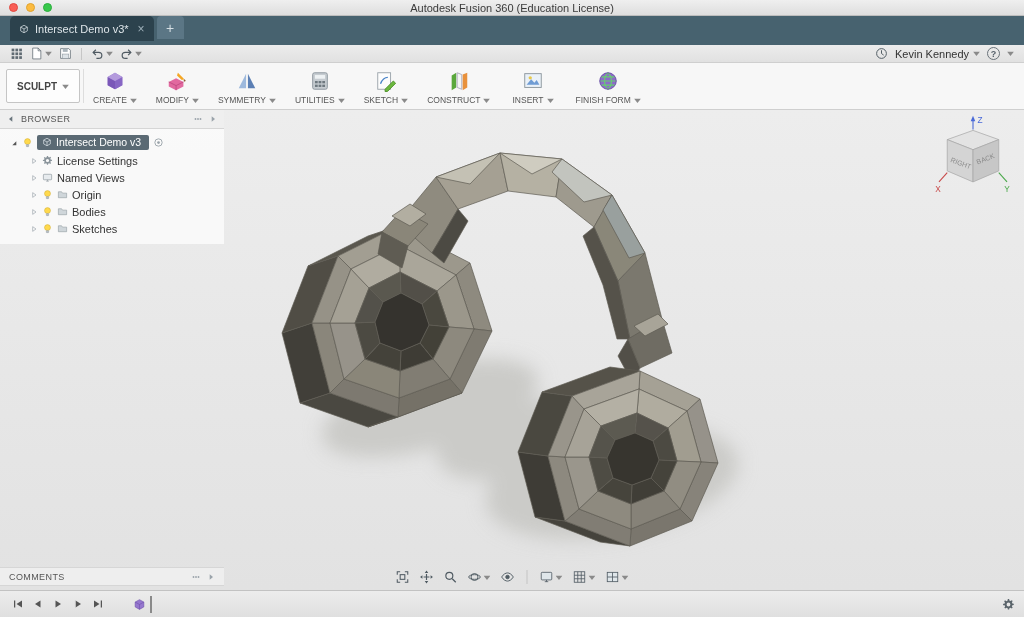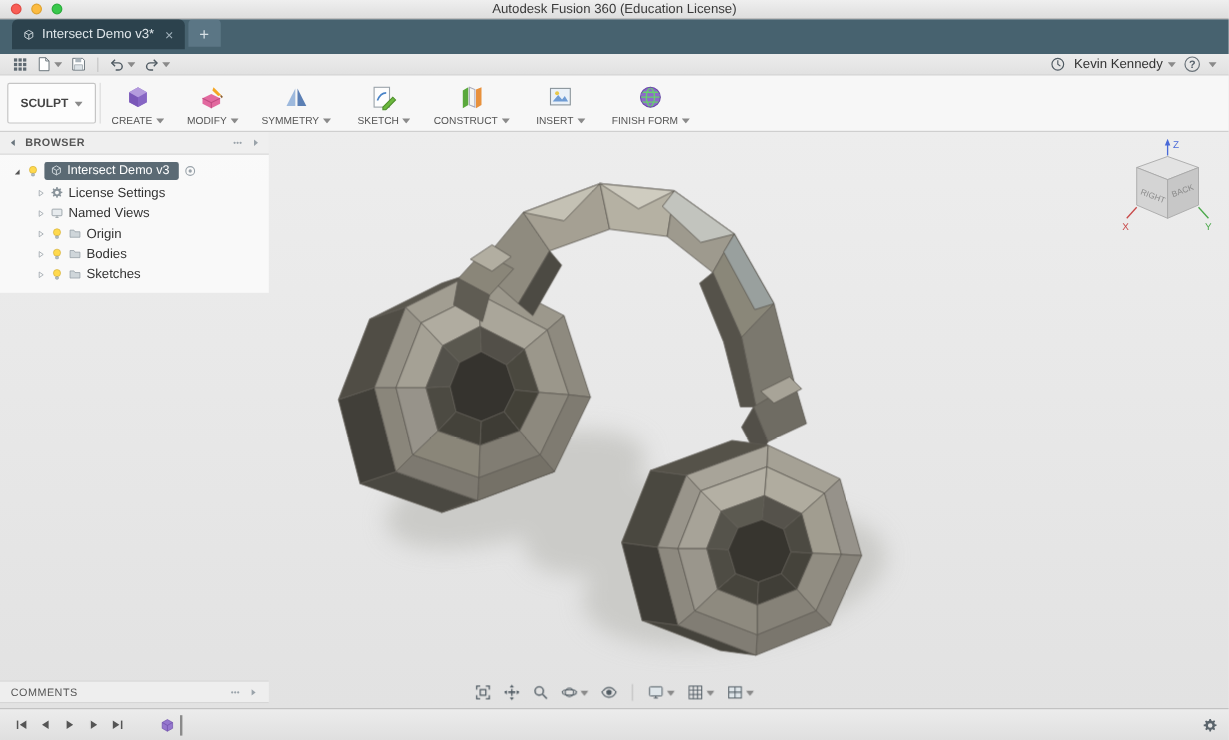--- a/index.html
+++ b/index.html
@@ -33,21 +33,21 @@
 .rgroup{display:flex;flex-direction:column;align-items:center;justify-content:center;padding:2px 8px;gap:1px}
 .ricon{width:28px;height:27px;display:flex;align-items:center;justify-content:center;border:1px solid transparent}
 .ricon.active{background:#cfe8f8;border-color:#2a95d8;border-radius:2px}
 .rlabel{font-size:8.5px;color:#555;display:flex;align-items:center;gap:3px;white-space:nowrap}
 
 .main{position:relative;flex:1;overflow:hidden;background:linear-gradient(#ededed,#e2e2e2)}
 .canvas-svg{position:absolute;inset:0;width:100%;height:100%}
 
 .browser{position:absolute;left:0;top:0;width:224px}
 .bheader{height:19px;background:rgba(238,238,238,.96);border-bottom:1px solid #d6d6d6;display:flex;align-items:center;padding:0 7px;gap:6px}
-.btitle{font-size:9px;font-weight:bold;color:#555;letter-spacing:.4px;flex:1}
+.btitle{font-size:9px;font-weight:normal;color:#555;letter-spacing:.4px;flex:1}
 .btree{background:rgba(253,253,253,.8);padding:4px 0 7px}
 .trow{height:17px;display:flex;align-items:center;gap:4px;font-size:11px;color:#333;padding-left:30px}
 .trow.root{padding-left:10px;height:19px}
 .rootpill{background:#5b6a74;border-radius:2px;color:#fff;font-size:10.5px;display:flex;align-items:center;gap:4px;padding:1px 8px 2px 5px}
 
 .comments{position:absolute;left:0;bottom:4px;width:224px;height:19px;background:rgba(238,238,238,.96);border-top:1px solid #d6d6d6;border-bottom:1px solid #d6d6d6;display:flex;align-items:center;padding:0 9px;gap:6px}
 .ctitle{font-size:9px;font-weight:normal;color:#555;letter-spacing:.4px;flex:1}
 
 .viewcube{position:absolute;top:2px;right:12px}
 
@@ -253,20 +253,46 @@
           <div class="rlabel">
             <span>SYMMETRY</span>
             <span class="icn i6">
               <svg viewBox="0 0 8 6">
                 <path d="M0 1h8L4 6z" fill="#8a8a8a"></path>
               </svg>
             </span>
           </div>
         </div>
         <div class="rsep"></div>
+        <div class="rgroup">
+          <div class="ricon">
+            <span class="icn i22">
+              <svg viewBox="0 0 24 24">
+                <rect x="4" y="3" width="16" height="18" rx="2" fill="#c6ccd1" stroke="#8a949b"></rect>
+                <rect x="6.5" y="5.5" width="11" height="4" fill="#eef2f4"></rect>
+                <g fill="#6e787f">
+                  <rect x="6.5" y="12" width="3" height="2.5"></rect>
+                  <rect x="10.5" y="12" width="3" height="2.5"></rect>
+                  <rect x="14.5" y="12" width="3" height="2.5"></rect>
+                  <rect x="6.5" y="16" width="3" height="2.5"></rect>
+                  <rect x="10.5" y="16" width="3" height="2.5"></rect>
+                  <rect x="14.5" y="16" width="3" height="2.5"></rect>
+                </g>
+              </svg>
+            </span>
+          </div>
+          <div class="rlabel">
+            <span>UTILITIES</span>
+            <span class="icn i6">
+              <svg viewBox="0 0 8 6">
+                <path d="M0 1h8L4 6z" fill="#8a8a8a"></path>
+              </svg>
+            </span>
+          </div>
+        </div>
         <div class="rsep"></div>
         <div class="rgroup">
           <div class="ricon">
             <span class="icn i22">
               <svg viewBox="0 0 24 24">
                 <rect x="3" y="3" width="14" height="18" fill="#fdfdfd" stroke="#9aa3aa"></rect>
                 <path d="M6 15c2-5 5-7 8-7" stroke="#4a84c8" fill="none" stroke-width="1.5"></path>
                 <path d="M11 21l9-9 2.5 2.5-9 9H11z" fill="#6cb83e" stroke="#4d8f2a"></path>
               </svg>
             </span>

